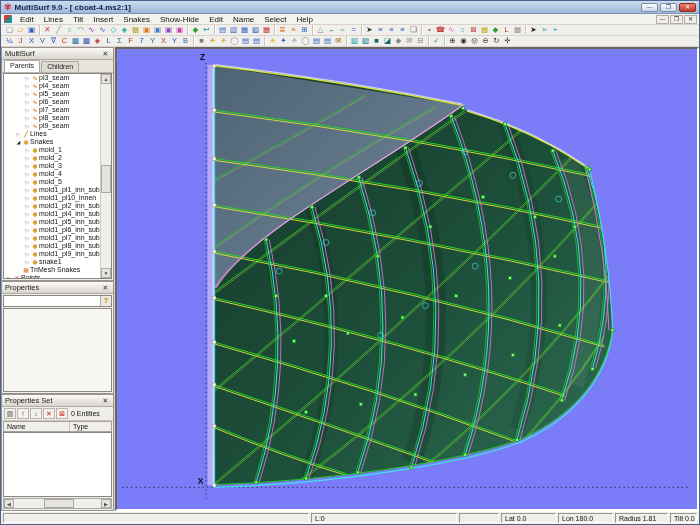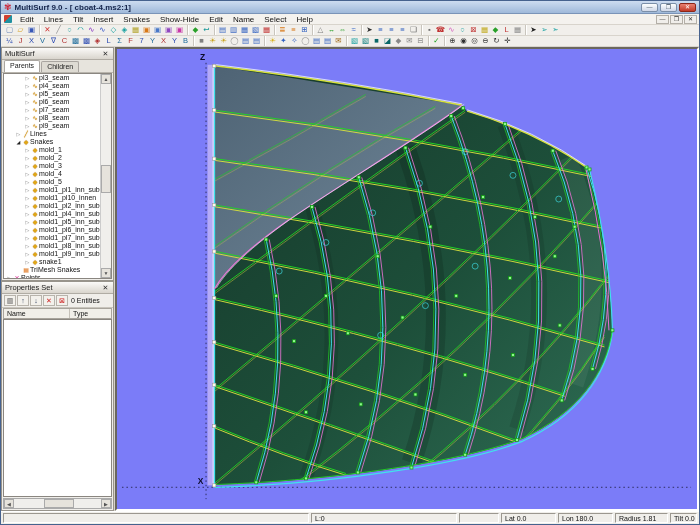--- a/index.html
+++ b/index.html
@@ -377,20 +377,30 @@
           <div class="vsb">
             <div class="sbb">▲</div>
             <div class="sbtrack">
               <div class="sbthumb"></div>
             </div>
             <div class="sbb">▼</div>
           </div>
         </div>
       </div>
 
+      <div class="panel p-prop">
+        <div class="ptitle">
+          <span>Properties</span>
+          <span class="pclose">✕</span>
+        </div>
+        <div class="prow">
+          <span class="phelp">?</span>
+        </div>
+        <div class="pbody"></div>
+      </div>
 
       <div class="panel p-sel">
         <div class="ptitle">
           <span>Properties Set</span>
           <span class="pclose">✕</span>
         </div>
         <div class="sstb" id="selset-toolbar">
             <span class="ssi" style="color: rgb(68, 68, 68);">▥</span>
             <span class="ssi" style="color: rgb(34, 51, 85);">↑</span>
             <span class="ssi" style="color: rgb(34, 51, 85);">↓</span>

